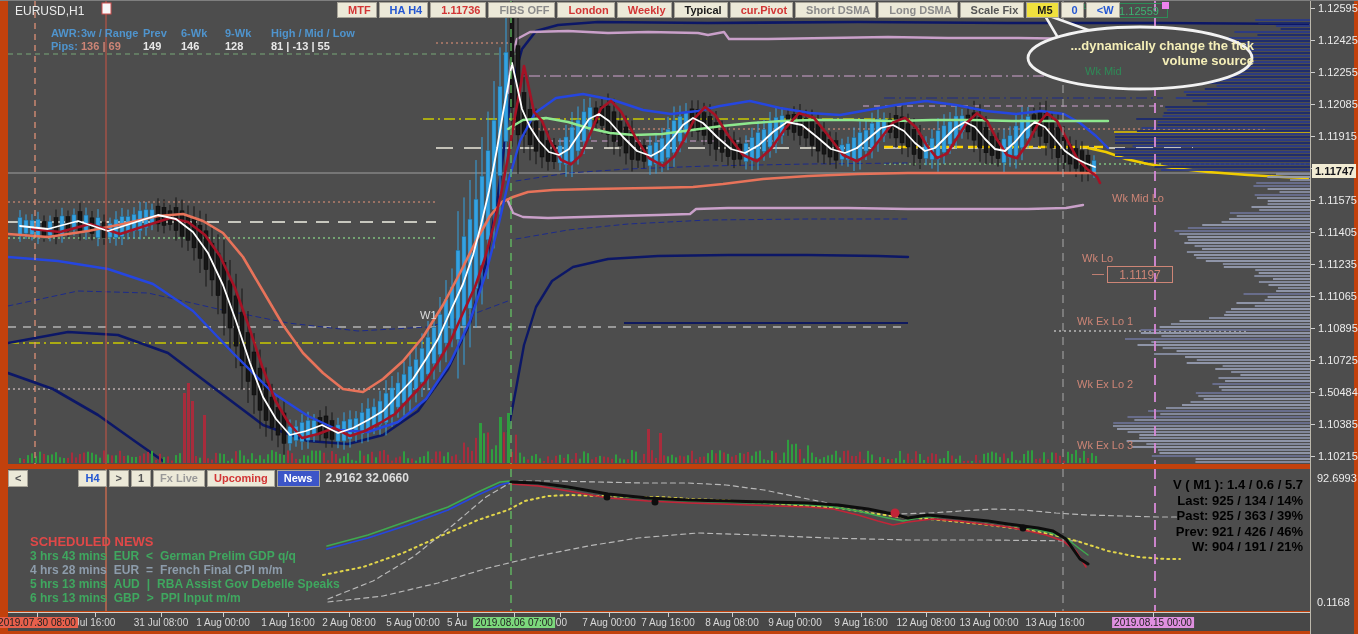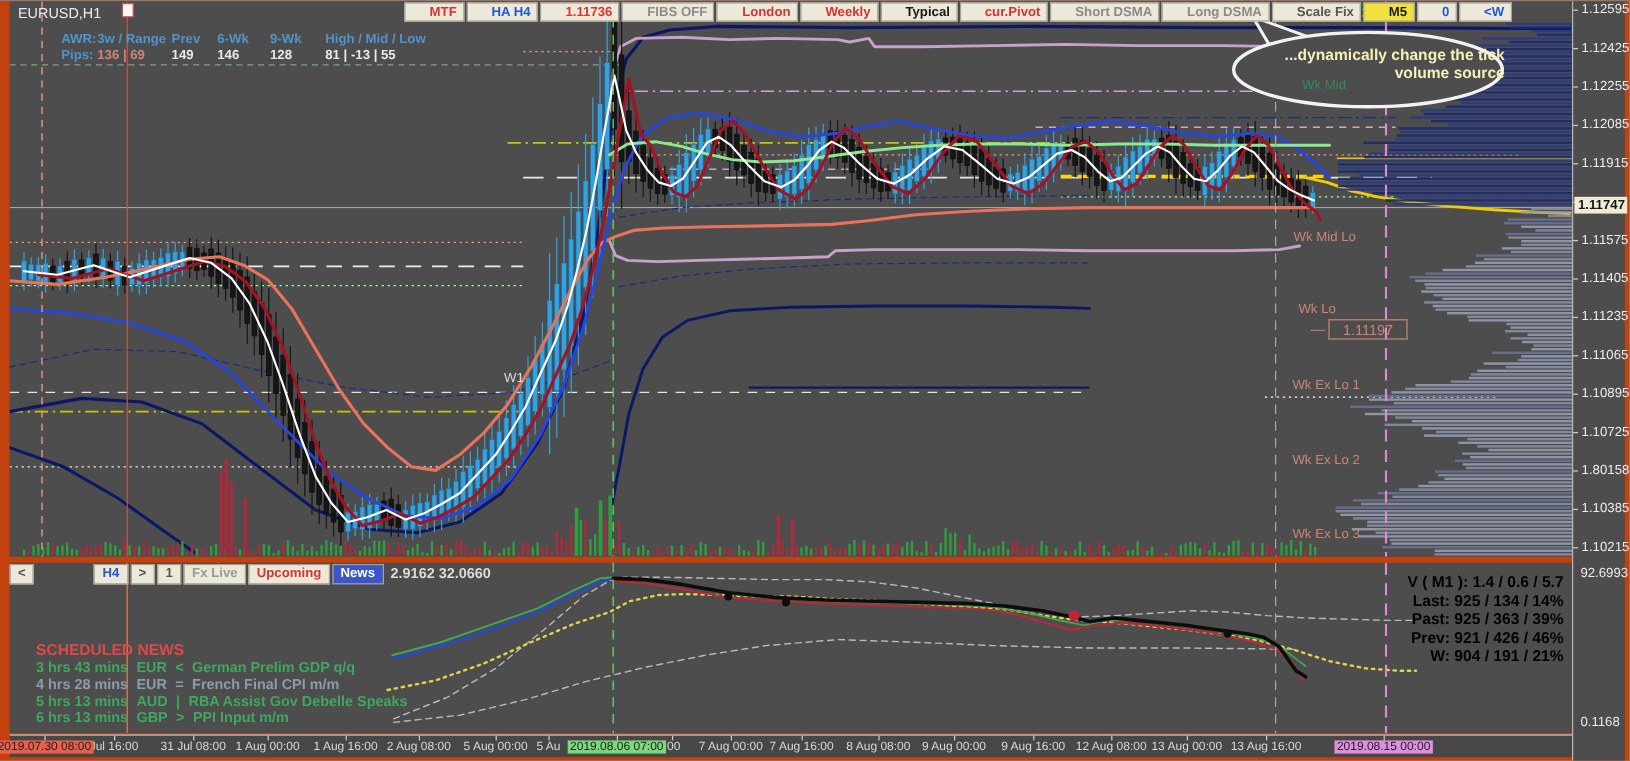--- a/index.html
+++ b/index.html
@@ -5,21 +5,21 @@
   html,body{margin:0;padding:0;background:#9a9a9a;}
   .win{position:relative;width:1358px;height:634px;background:#c2410c;font-family:"Liberation Sans",sans-serif;overflow:hidden;border-top:1px solid #7f7f7f;box-sizing:border-box;}
   .chart{position:absolute;left:8px;top:0;width:1302px;height:463px;background:#4d4d4d;}
   .sub{position:absolute;left:8px;top:468px;width:1302px;height:142px;background:#4d4d4d;}
   .taxis{position:absolute;left:8px;top:611px;width:1302px;height:19px;background:#474747;border-top:1px solid #d4d0c8;box-sizing:border-box;}
   .scale{position:absolute;left:1310px;top:0;width:44px;height:634px;background:#4d4d4d;border-left:1px solid #bcb8ac;box-sizing:border-box;}
   .symtitle{position:absolute;left:7px;top:3px;color:#ececec;font-size:12px;}
   .awr{position:absolute;left:12px;top:26px;font-weight:bold;font-size:11px;line-height:13px;white-space:nowrap;margin-left:31px;}
   .awr span{display:inline-block;}
   .toolbar{position:absolute;left:337px;top:1px;display:flex;gap:2px;height:16px;z-index:30;}
-  .tbtn{background:#ece9d8;border:1px solid #a7a398;font-weight:bold;font-size:11px;line-height:13px;padding:1px 5px 0 20px;white-space:nowrap;cursor:default;}
+  .tbtn{background:#ece9d8;border:1px solid #a7a398;font-weight:bold;font-size:11px;line-height:13px;padding:1px 5px 0 10px;white-space:nowrap;cursor:default;}
   .lbl{position:absolute;pointer-events:none;white-space:nowrap;z-index:20;}
   .pricebox{position:absolute;box-sizing:border-box;text-align:center;z-index:20;}
   .bubtxt{position:absolute;left:1018px;top:37px;width:228px;text-align:right;font-weight:bold;font-size:13px;line-height:15px;color:#f5efb8;z-index:25;}
   .stats{position:absolute;right:7px;top:8px;text-align:right;font-weight:bold;font-size:13px;line-height:15.5px;color:#000;z-index:20;}
   .news{position:absolute;left:22px;top:66px;font-weight:bold;font-size:12px;line-height:14px;white-space:nowrap;z-index:20;}
   .news .nrow span{margin-right:7px;}
   .btool{position:absolute;left:8px;top:469px;display:flex;gap:2px;height:17px;z-index:30;align-items:stretch;}
   .bbtn{background:#ece9d8;border:1px solid #a7a398;font-weight:bold;font-size:11px;line-height:14px;padding:0 6px;white-space:nowrap;}
   .bval{color:#dcdcdc;font-size:12px;font-weight:bold;line-height:17px;padding-left:4px;white-space:nowrap;}
   .ticklbl{position:absolute;left:7px;color:#ececec;font-size:11px;}
@@ -875,21 +875,21 @@
     <div class="symtitle lbl">EURUSD,H1</div>
     <div class="awr" id="awrBlock">
         <div><span style="width: 30px; color: rgb(79, 148, 205);">AWR:</span><span style="width: 62px; color: rgb(79, 148, 205);">3w / Range</span><span style="width: 38px; color: rgb(79, 148, 205);">Prev</span><span style="width: 44px; color: rgb(79, 148, 205);">6-Wk</span><span style="width: 46px; color: rgb(79, 148, 205);">9-Wk</span><span style="width: 136px; color: rgb(79, 148, 205);">High / Mid / Low</span></div>
         <div><span style="width: 30px; color: rgb(79, 148, 205);">Pips:</span><span style="width: 62px; color: rgb(205, 133, 118);">136 | 69</span><span style="width: 38px; color: rgb(232, 232, 232);">149</span><span style="width: 44px; color: rgb(232, 232, 232);">146</span><span style="width: 46px; color: rgb(232, 232, 232);">128</span><span style="width: 136px; color: rgb(232, 232, 232);">81  |  -13  |  55</span></div>
       </div>
 
     <div class="lbl" style="left:1067px;top:1px;color:#2e8b57;font-size:11px;text-decoration:line-through;">Wk Hi</div>
     <div class="pricebox" style="left:1102px;top:2px;width:58px;height:15px;border:1px solid #2e8b57;color:#3cb371;font-size:11px;line-height:14px;">1.12559</div>
     <div class="lbl" style="left:1154px;top:1px;width:7px;height:7px;background:#ee82ee;"></div>
     <div class="lbl" style="left:1077px;top:64px;color:#2e8b57;font-size:11px;">Wk Mid</div>
-    <div class="lbl" style="left:1070px;top:191px;color:#cd8576;font-size:11px;text-align:right;">Wk Mid Lo</div>
+    <div class="lbl" style="left:1104px;top:191px;color:#cd8576;font-size:11px;text-align:right;">Wk Mid Lo</div>
     <div class="lbl" style="left:1074px;top:251px;color:#cd8576;font-size:11px;">Wk Lo</div>
     <div class="lbl" style="left:1084px;top:266px;color:#cd8576;font-size:12px;">—</div>
     <div class="pricebox" style="left:1099px;top:265px;width:66px;height:17px;border:1px solid #cd8576;color:#cd8576;font-size:12px;line-height:16px;">1.11197</div>
     <div class="lbl" style="left:1069px;top:314px;color:#cd8576;font-size:11px;">Wk Ex Lo 1</div>
     <div class="lbl" style="left:1069px;top:377px;color:#cd8576;font-size:11px;">Wk Ex Lo 2</div>
     <div class="lbl" style="left:1069px;top:438px;color:#cd8576;font-size:11px;">Wk Ex Lo 3</div>
     <div class="lbl" style="left:412px;top:308px;color:#dcdcdc;font-size:11px;">W1</div>
 
     <div class="bubtxt">
       <div>...dynamically change the tick</div>
@@ -1022,19 +1022,19 @@
       <div class="ticklbl" style="top: 225px;">1.11405</div>
       <div class="tickmark" style="top: 263px;"></div>
       <div class="ticklbl" style="top: 257px;">1.11235</div>
       <div class="tickmark" style="top: 295px;"></div>
       <div class="ticklbl" style="top: 289px;">1.11065</div>
       <div class="tickmark" style="top: 327px;"></div>
       <div class="ticklbl" style="top: 321px;">1.10895</div>
       <div class="tickmark" style="top: 359px;"></div>
       <div class="ticklbl" style="top: 353px;">1.10725</div>
       <div class="tickmark" style="top: 391px;"></div>
-      <div class="ticklbl" style="top: 385px;">1.80158</div>
+      <div class="ticklbl" style="top: 385px;">1.50484</div>
       <div class="tickmark" style="top: 423px;"></div>
       <div class="ticklbl" style="top: 417px;">1.10385</div>
       <div class="tickmark" style="top: 455px;"></div>
       <div class="ticklbl" style="top: 449px;">1.10215</div>
     </div>
 </div>
 
 </body></html>

